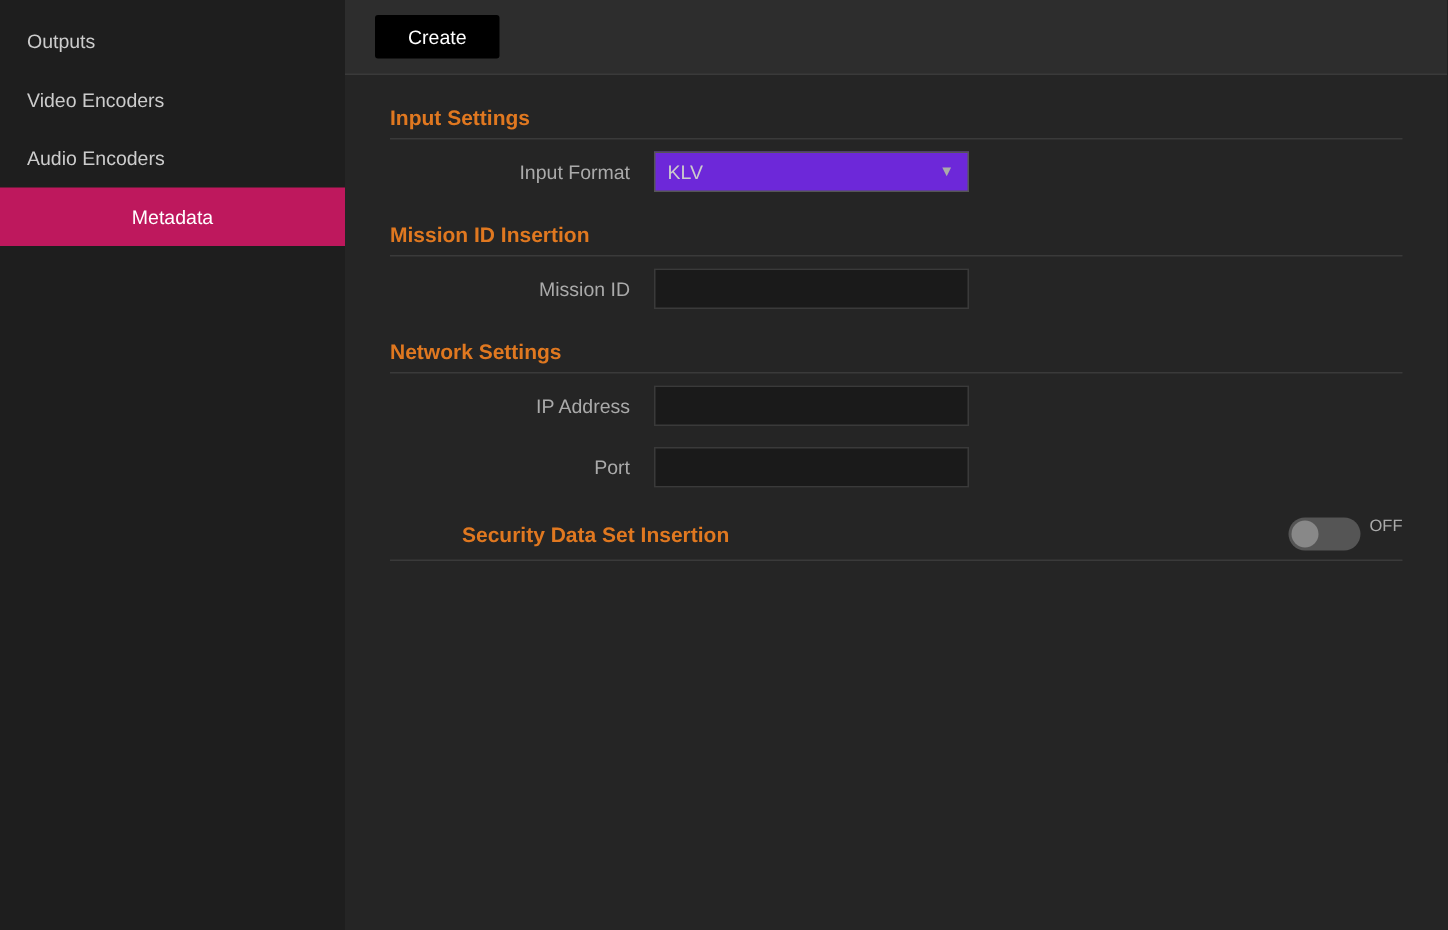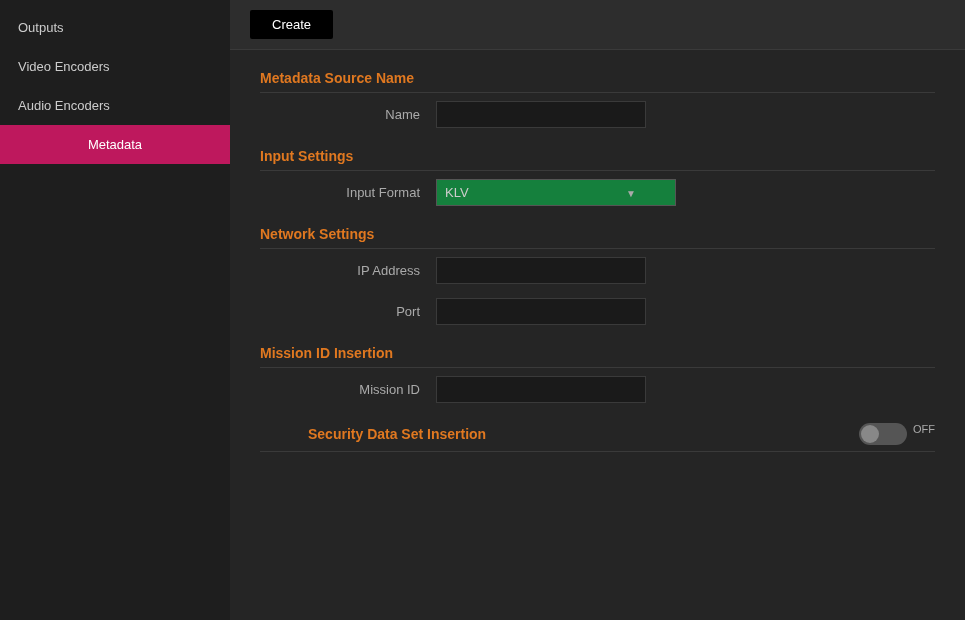--- a/index.html
+++ b/index.html
@@ -106,25 +106,25 @@
       border: 1px solid #3a3a3a;
       color: #ccc;
       padding: 5px 8px;
       width: 210px;
       font-size: 13px;
       outline: none;
     }
 
     
     .form-select {
-      background: #15803d;
+      background: #6d28d9;
       border: 1px solid #555;
       color: #ccc;
       padding: 5px 28px 5px 8px;
-      width: 240px;
+      width: 210px;
       font-size: 13px;
       outline: none;
       appearance: none;
       cursor: pointer;
       position: relative;
     }
     .select-wrapper {
       position: relative;
       display: inline-block;
       width: 210px;
@@ -199,57 +199,50 @@
 </nav>
 
 <div class="main">
 
   <div class="header-bar">
     <button class="create-btn">Create</button>
   </div>
 
   <div class="form-content">
 
-    <div class="section">
-      <div class="section-title">Metadata Source Name</div>
-      <div class="form-row">
-        <label class="form-label">Name</label>
-        <input class="form-input" type="text" style="">
-      </div>
-    </div>
 
     <div class="section">
       <div class="section-title">Input Settings</div>
       <div class="form-row">
         <label class="form-label">Input Format</label>
         <div class="select-wrapper">
           <select class="form-select">
             <option>KLV</option>
             <option>Custom</option>
           </select>
         </div>
       </div>
     </div>
 
     <div class="section">
+      <div class="section-title">Mission ID Insertion</div>
+      <div class="form-row">
+        <label class="form-label">Mission ID</label>
+        <input class="form-input" type="text" style="">
+      </div>
+    </div>
+
+    <div class="section">
       <div class="section-title">Network Settings</div>
       <div class="form-row">
         <label class="form-label">IP Address</label>
         <input class="form-input" type="text" style="">
       </div>
       <div class="form-row">
         <label class="form-label">Port</label>
-        <input class="form-input" type="text" style="">
-      </div>
-    </div>
-
-    <div class="section">
-      <div class="section-title">Mission ID Insertion</div>
-      <div class="form-row">
-        <label class="form-label">Mission ID</label>
         <input class="form-input" type="text" style="">
       </div>
     </div>
 
     <div class="section">
       <div class="section-header-row">
         <span class="section-title" style="border-bottom:none;margin-bottom:0;padding-bottom:0;margin-left:48px;">Security Data Set Insertion</span>
         <div class="toggle-container">
           <div class="toggle-switch">
             <div class="toggle-knob"></div>

